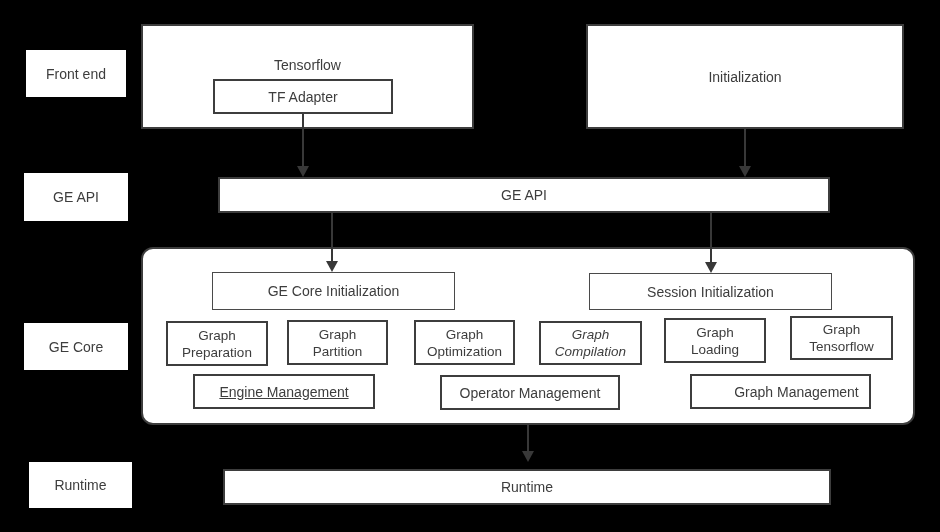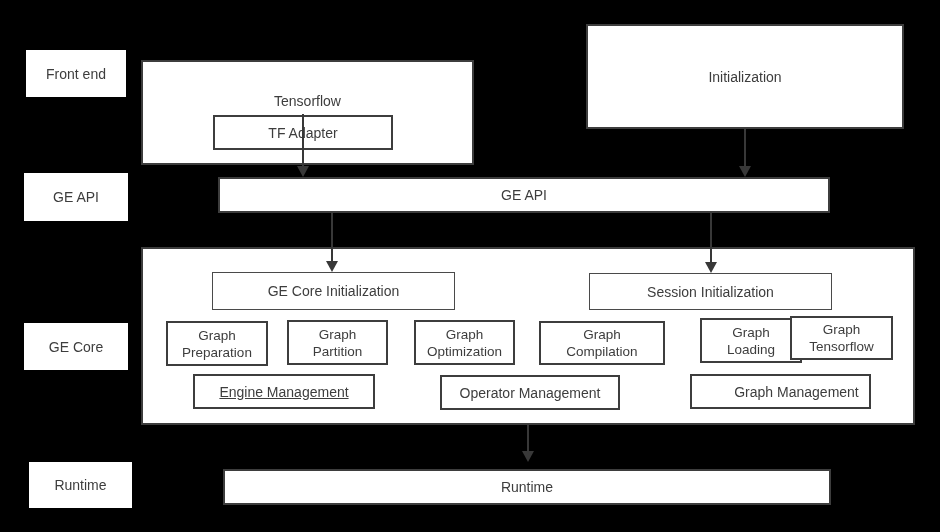--- a/index.html
+++ b/index.html
@@ -58,39 +58,39 @@
 </head>
 <body>
 
 <div class="stage">
 
   <div class="layer-label" style="left:26px;top:50px;width:100px;height:47px;">Front end</div>
   <div class="layer-label" style="left:24px;top:173px;width:104px;height:48px;">GE API</div>
   <div class="layer-label" style="left:24px;top:323px;width:104px;height:47px;">GE Core</div>
   <div class="layer-label" style="left:29px;top:462px;width:103px;height:46px;">Runtime</div>
 
-  <div class="box" style="left:141px;top:24px;width:333px;height:105px;display:block;margin-top:36px;">
+  <div class="box" style="left:141px;top:24px;width:333px;height:105px;display:block;">
     <div class="container-title">Tensorflow</div>
     <div class="box" style="left:70px;top:53px;width:180px;height:35px;">TF Adapter</div>
   </div>
 
   <div class="box" style="left:586px;top:24px;width:318px;height:105px;">Initialization</div>
 
   <div class="box" style="left:218px;top:177px;width:612px;height:36px;">GE API</div>
 
-  <div class="box" style="left:141px;top:247px;width:774px;height:178px;display:block;">
+  <div class="box" style="left:141px;top:247px;width:774px;height:178px;display:block;border-radius:12px;">
 
     <div class="box thin" style="left:69px;top:23px;width:243px;height:38px;">GE Core Initialization</div>
     <div class="box thin" style="left:446px;top:24px;width:243px;height:37px;">Session Initialization</div>
 
     <div class="box small" style="left:23px;top:72px;width:102px;height:45px;">Graph Preparation</div>
     <div class="box small" style="left:144px;top:71px;width:101px;height:45px;">Graph Partition</div>
     <div class="box small" style="left:271px;top:71px;width:101px;height:45px;">Graph Optimization</div>
-    <div class="box small" style="left:396px;top:72px;width:126px;height:44px;">Graph Compilation</div>
-    <div class="box small" style="left:521px;top:69px;width:102px;height:45px;margin-left:36px;">Graph Loading</div>
+    <div class="box small" style="left:396px;top:72px;width:103px;height:44px;font-style:italic;">Graph Compilation</div>
+    <div class="box small" style="left:521px;top:69px;width:102px;height:45px;">Graph Loading</div>
     <div class="box small" style="left:647px;top:67px;width:103px;height:44px;">Graph Tensorflow</div>
 
     <div class="box" style="left:50px;top:125px;width:182px;height:35px;text-decoration:underline;">Engine Management</div>
     <div class="box" style="left:297px;top:126px;width:180px;height:35px;">Operator Management</div>
     <div class="box" style="left:547px;top:125px;width:181px;height:35px;padding-left:32px;">Graph Management</div>
   </div>
 
   <div class="box" style="left:223px;top:469px;width:608px;height:36px;">Runtime</div>
 
   <div class="vline" style="left:302px;top:114px;height:52px;">

